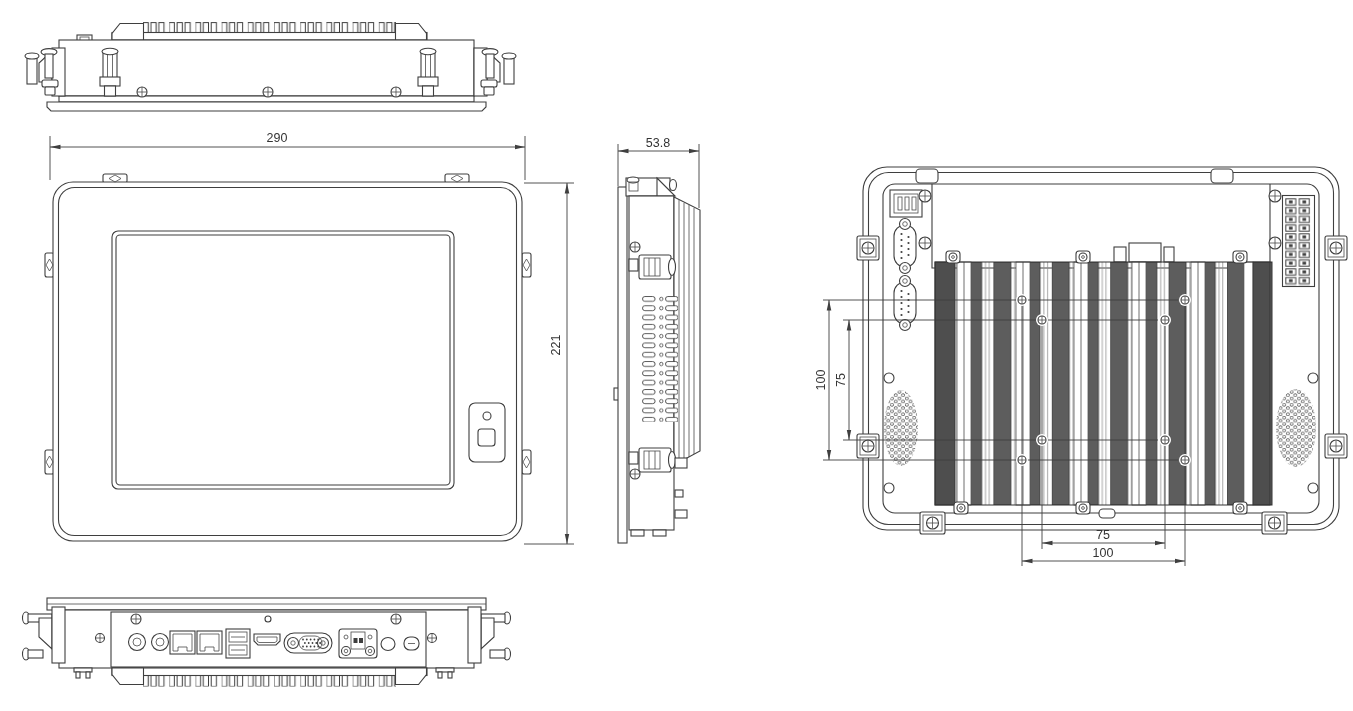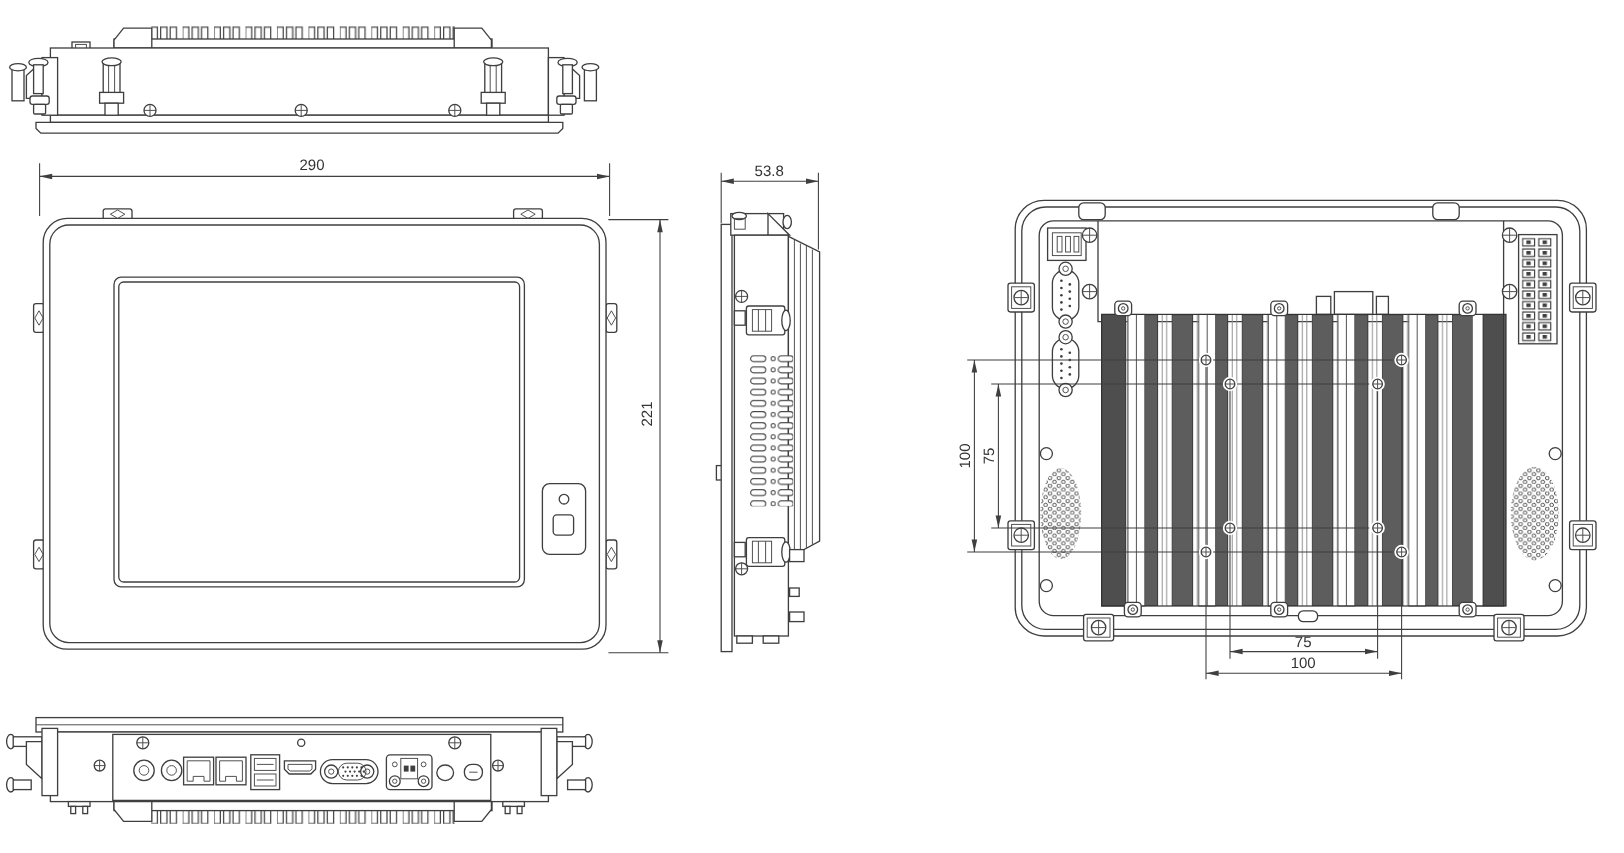--- a/index.html
+++ b/index.html
@@ -1,16 +1,16 @@
 <!DOCTYPE html>
 <html><head>
 <meta charset="utf-8">
 <style>
 html,body{margin:0;padding:0;background:#ffffff;}
-#stage{width:1076px;height:711px;position:relative;font-family:"Liberation Sans",sans-serif;}
+#stage{width:1076px;height:711px;position:relative;font-family:"Liberation Sans",sans-serif;padding-left:17px;}
 .ln{fill:none;stroke:#3f3f3f;stroke-width:1.1;}
 .lnw{fill:#ffffff;stroke:#3f3f3f;stroke-width:1.1;}
 .lnt{fill:none;stroke:#4a4a4a;stroke-width:0.8;}
 .dk2{fill:#4e4e4e;stroke:#333333;stroke-width:0.8;}
 .dim{fill:none;stroke:#3f3f3f;stroke-width:0.9;}
 .dimtxt{font-family:"Liberation Sans",sans-serif;font-size:12.5px;fill:#333333;text-anchor:middle;}
 </style>
 </head>
 <body>
 

